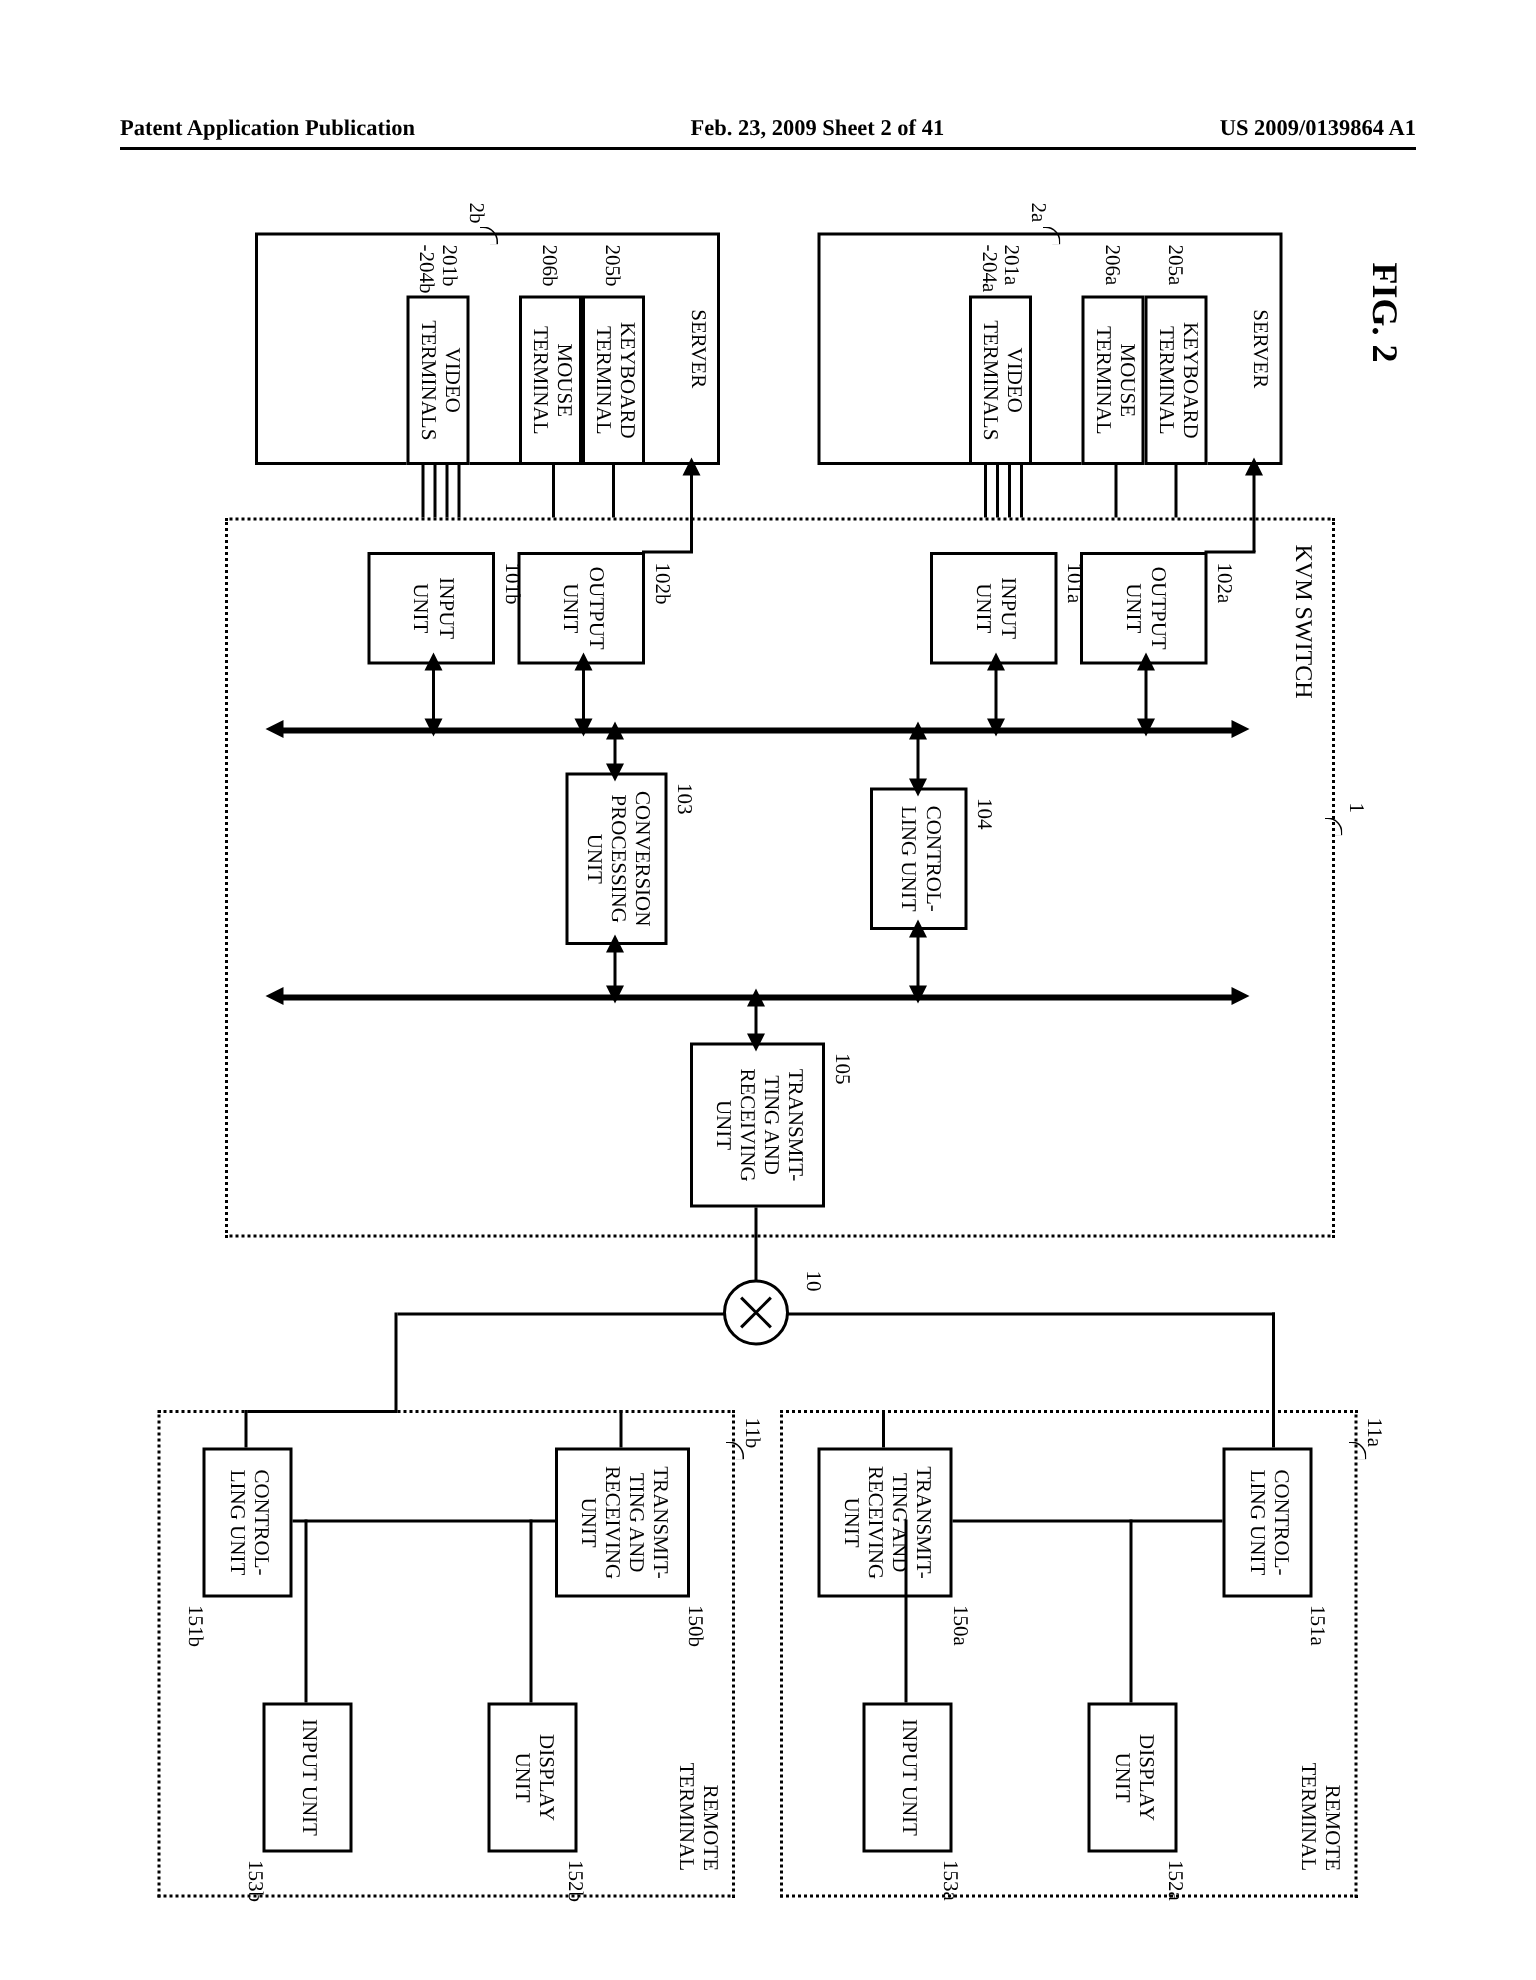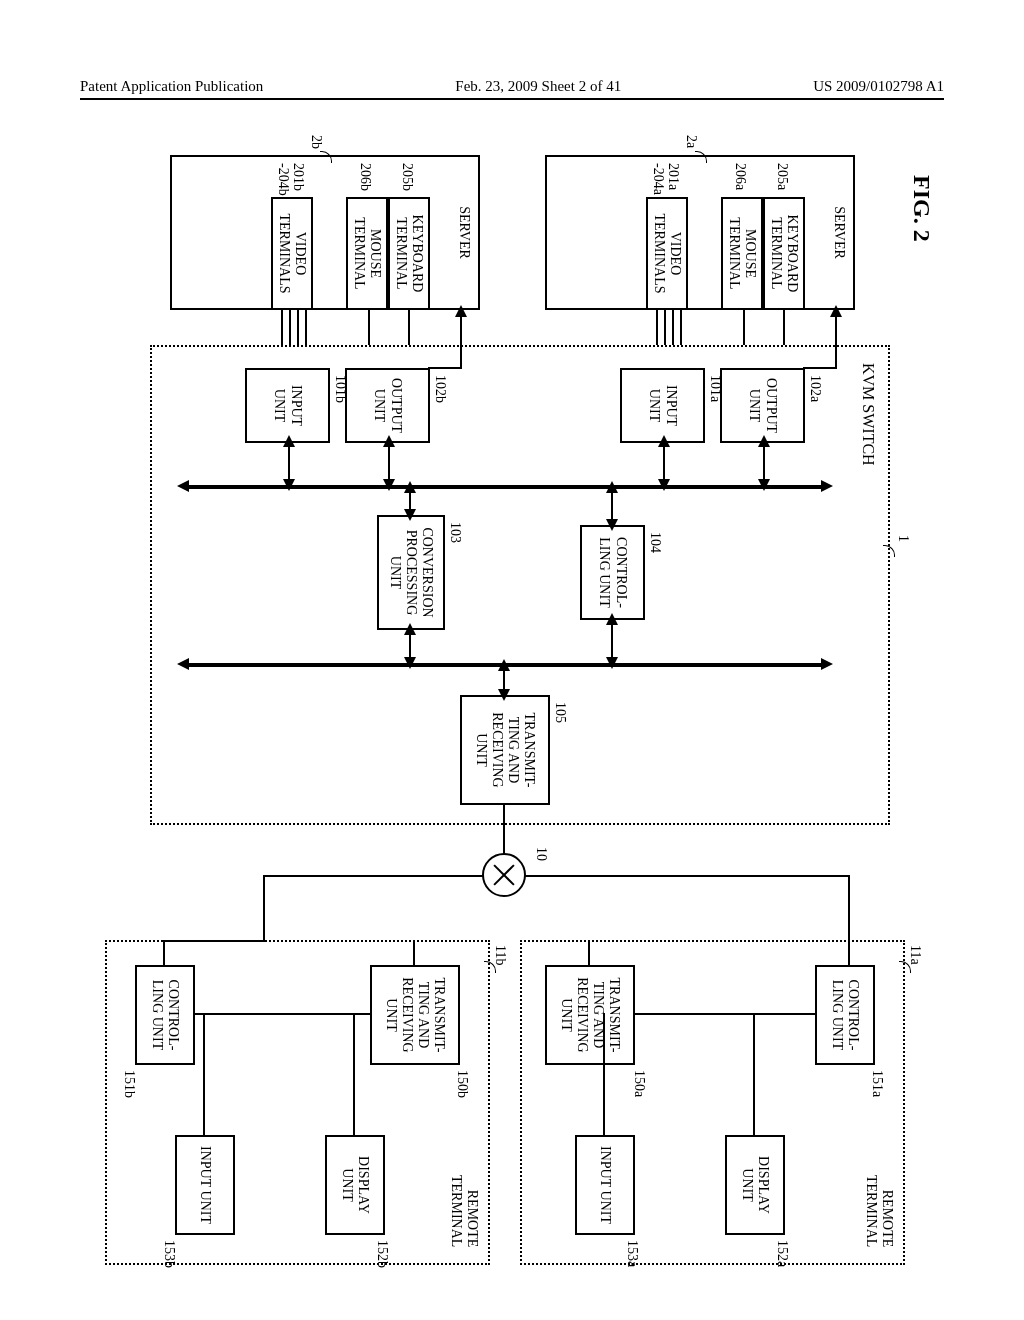--- a/index.html
+++ b/index.html
@@ -13,21 +13,21 @@
     position: relative;
   }
   .header {
     position: absolute;
     top: 78px;
     left: 0;
     right: 0;
     padding: 0 80px;
     display: flex;
     justify-content: space-between;
-    font-weight: normal;
+    font-weight: bold;
     font-size: 15px;
   }
   .header-rule {
     position: absolute;
     top: 98px;
     left: 80px;
     right: 80px;
     border-top: 2px solid #000;
   }
   .page-stage {
@@ -140,21 +140,21 @@
     border-top-left-radius: 10px;
     width: 12px;
   }
 </style>
 </head>
 <body>
 
 <div class="header">
   <span>Patent Application Publication</span>
   <span>Feb. 23, 2009  Sheet 2 of 41</span>
-  <span>US 2009/0102798 A1</span>
+  <span>US 2009/0139864 A1</span>
 </div>
 <div class="header-rule"></div>
 
 <div class="page-stage">
   <div class="rot-wrap">
 
     <div class="figno">FIG. 2</div>
 
     <div class="blk" style="left:20px; top:90px; width:155px; height:310px; align-items:flex-start; padding-top:6px;">
       <span>SERVER</span>

